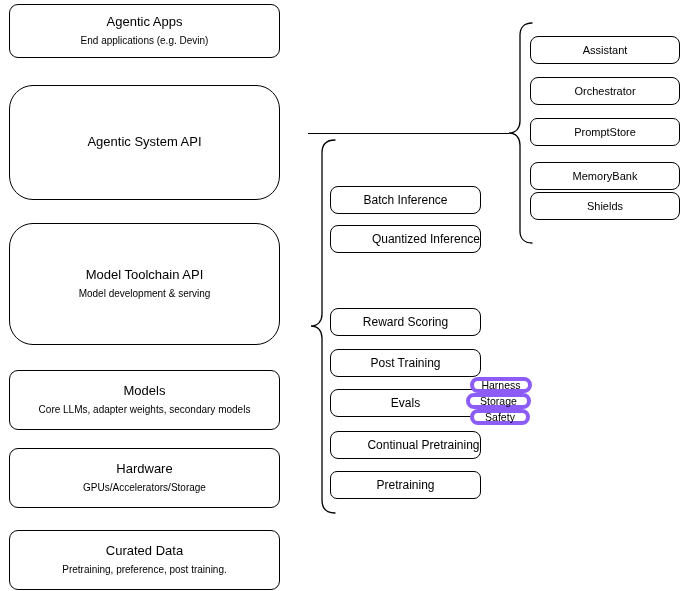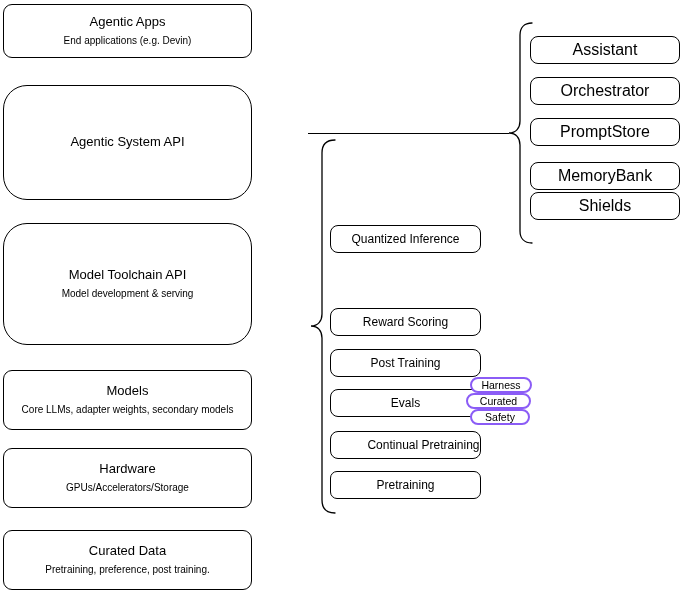--- a/index.html
+++ b/index.html
@@ -6,28 +6,28 @@
   .canvas{
     position:relative;width:682px;height:591px;background:#ffffff;
     font-family:"Liberation Sans",sans-serif;color:#000;overflow:hidden;
   }
   .overlay{position:absolute;left:0;top:0;pointer-events:none;}
   .node{
     position:absolute;background:#ffffff;border:1px solid #000;
     display:flex;flex-direction:column;align-items:center;justify-content:center;
     text-align:center;box-sizing:border-box;
   }
-  .left{left:3px;width:249px;border-radius:9px;gap:5px;}
+  .left{left:9px;width:271px;border-radius:9px;gap:5px;}
   .big{border-radius:24px;text-align:right;}
   .t{font-size:13px;line-height:1.15;}
   .s{font-size:10px;line-height:1.2;}
   .mid{left:330px;width:151px;height:28px;border-radius:8px;font-size:12px;white-space:nowrap;}
-  .rightcol{left:530px;width:150px;height:28px;border-radius:8px;font-size:16px;white-space:nowrap;}
+  .rightcol{left:530px;width:150px;height:28px;border-radius:8px;font-size:11px;white-space:nowrap;}
   .pill{
-    position:absolute;background:#ffffff;border:2px solid #8b5cf6;border-radius:999px;
+    position:absolute;background:#ffffff;border:4px solid #8b5cf6;border-radius:999px;
     display:flex;align-items:center;justify-content:center;
     font-size:10.5px;height:16px;box-sizing:border-box;white-space:nowrap;z-index:3;
   }
   .mid,.rightcol{z-index:2;}
   .left{z-index:2;}
 </style>
 </head>
 <body>
 
 <div class="canvas">
@@ -58,21 +58,24 @@
   </div>
   <div class="node left" style="top:448px;height:60px;">
     <div class="t">Hardware</div>
     <div class="s">GPUs/Accelerators/Storage</div>
   </div>
   <div class="node left" style="top:530px;height:60px;">
     <div class="t">Curated Data</div>
     <div class="s">Pretraining, preference, post training.</div>
   </div>
 
-  <div class="node mid" style="top:225px;">
+  <div class="node mid" style="top:186px;">
+    <span>Batch Inference</span>
+  </div>
+  <div class="node mid" style="top:225px;align-items:flex-end;">
     <span>Quantized Inference</span>
   </div>
   <div class="node mid" style="top:308px;">
     <span>Reward Scoring</span>
   </div>
   <div class="node mid" style="top:389px;">
     <span>Evals</span>
   </div>
   <div class="node mid" style="top:349px;">
     <span>Post Training</span>
@@ -81,33 +84,33 @@
     <span>Continual Pretraining</span>
   </div>
   <div class="node mid" style="top:471px;border-radius:7px;">
     <span>Pretraining</span>
   </div>
 
   <div class="pill" style="left:470px;top:377px;width:62px;">
     <span>Harness</span>
   </div>
   <div class="pill" style="left:466px;top:393px;width:65px;">
-    <span>Curated</span>
+    <span>Storage</span>
   </div>
   <div class="pill" style="left:470px;top:409px;width:60px;">
     <span>Safety</span>
   </div>
 
   <div class="node rightcol" style="top:36px;">
     <span>Assistant</span>
   </div>
   <div class="node rightcol" style="top:77px;">
     <span>Orchestrator</span>
   </div>
-  <div class="node rightcol" style="top:118px;">
+  <div class="node rightcol" style="top:118px;border-radius:7px;">
     <span>PromptStore</span>
   </div>
   <div class="node rightcol" style="top:162px;">
     <span>MemoryBank</span>
   </div>
   <div class="node rightcol" style="top:192px;">
     <span>Shields</span>
   </div>
 
 </div>

